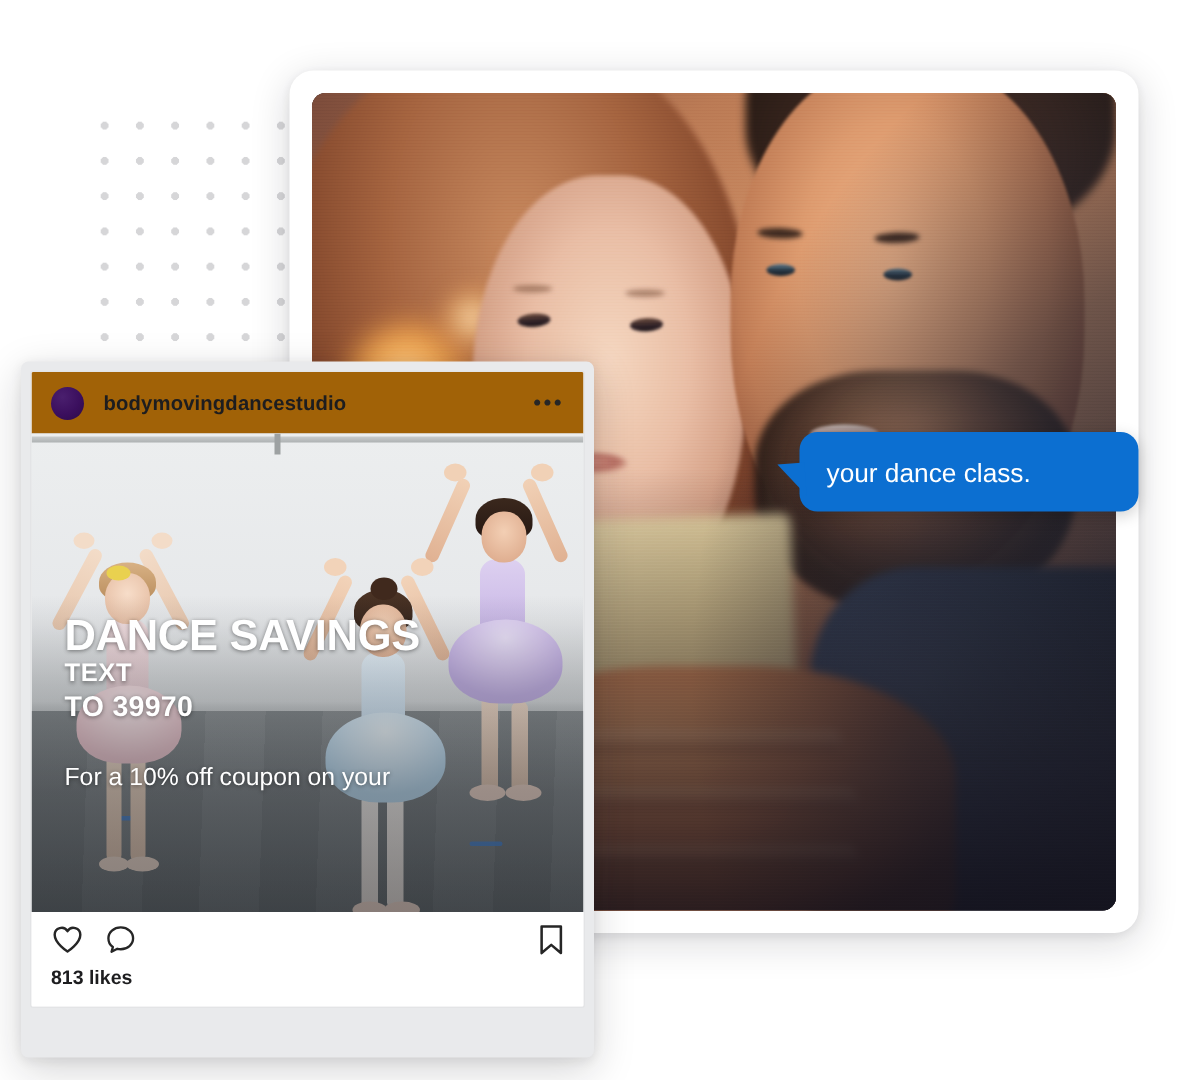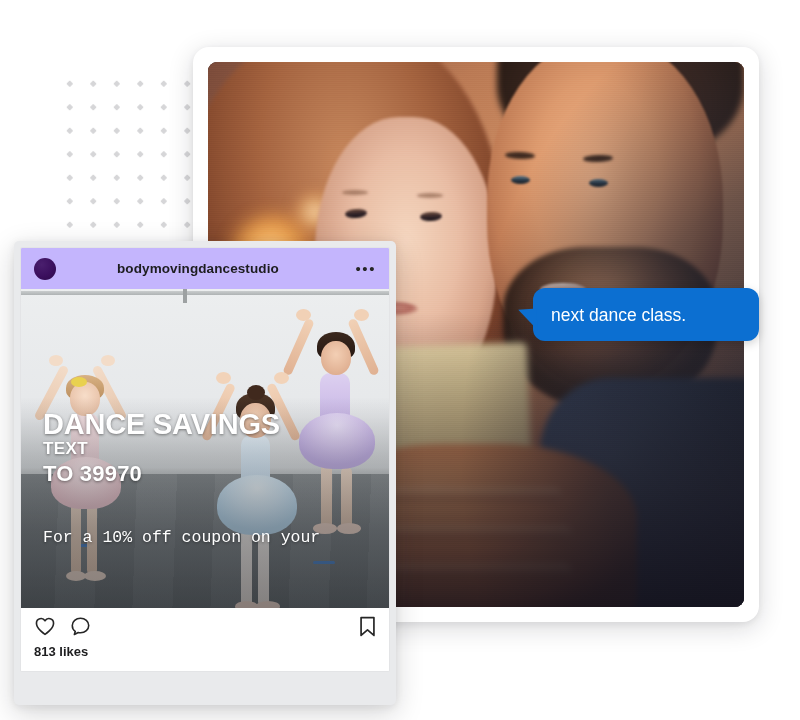--- a/index.html
+++ b/index.html
@@ -231,22 +231,21 @@
     overflow:hidden;
     border:1px solid #e3e4e6;
     box-sizing:border-box;
   }
   
   #ig-header{
     display:flex;align-items:center;
     height:41px;
     padding:0 13px;
     box-sizing:border-box;
-    background:#c4b5fd;
-    gap:48px;
+    background:#a16207;
   }
   #ig-avatar{
     width:22px;height:22px;border-radius:50%;
     background:radial-gradient(circle at 35% 30%, #4a1f6e 0%, #3b0f5e 55%, #2b0a47 100%);
     flex:0 0 auto;
   }
   #ig-username{
     margin-left:13px;
     font-size:13.5px;font-weight:bold;color:#1d1d1f;
     letter-spacing:.1px;
@@ -335,22 +334,22 @@
     position:absolute;left:0;right:0;top:34%;bottom:0;
     background:linear-gradient(180deg, rgba(40,44,50,0) 0%, rgba(40,44,50,.22) 28%, rgba(36,40,46,.42) 62%, rgba(32,36,42,.5) 100%);
   }
   #ig-overlay{
     position:absolute;left:22px;right:18px;top:119px;
     color:#ffffff;
     text-shadow:0 1px 3px rgba(0,0,0,.45);
   }
   #ov-text{font-size:17px;font-weight:bold;letter-spacing:.4px;line-height:1.1;}
   #ov-headline{font-size:29px;font-weight:bold;letter-spacing:-.2px;line-height:1.08;margin-top:1px;}
-  #ov-to{font-size:22px;font-weight:bold;letter-spacing:.2px;margin-top:2px;}
-  #ov-sub{font-size:16.5px;line-height:1.32;margin-top:40px;font-weight:500;font-family:Liberation Mono, monospace;}
+  #ov-to{font-size:19px;font-weight:bold;letter-spacing:.2px;margin-top:2px;}
+  #ov-sub{font-size:16.5px;line-height:1.32;margin-top:25px;font-weight:500;}
 
   
   #ig-actions{
     display:flex;align-items:center;
     height:36px;padding:0 13px;box-sizing:border-box;background:#fff;
   }
   .ig-icon{cursor:pointer;display:inline-flex;align-items:center;}
   #ic-comment{margin-left:14px;}
   #ic-save{margin-left:auto;}
   #ig-likes{
@@ -391,21 +390,21 @@
     <div class="ph-finger" style="left:20%;top:78%;width:46%;"></div>
     <div class="ph-finger" style="left:24%;top:85%;width:44%;"></div>
     <div class="ph-finger" style="left:28%;top:92%;width:40%;"></div>
     <div class="ph-layer ph-dark-right"></div>
     <div class="ph-layer ph-dark-bottom"></div>
     <div class="ph-layer ph-grain"></div>
   </div>
 </div>
 
 <div id="speech-bubble" style="--bubble: #0c6fd1;">
-  <div class="bline">next dance class.</div>
+  <div class="bline">your dance class.</div>
   <div id="bubble-tail" style="border-right-color: rgb(12, 111, 209);"></div>
 </div>
 
 <div id="ig-card">
   <div id="ig-inner">
 
     <div id="ig-header">
       <div id="ig-avatar"></div>
       <div id="ig-username">bodymovingdancestudio</div>
       <div id="ig-more">•••</div>

